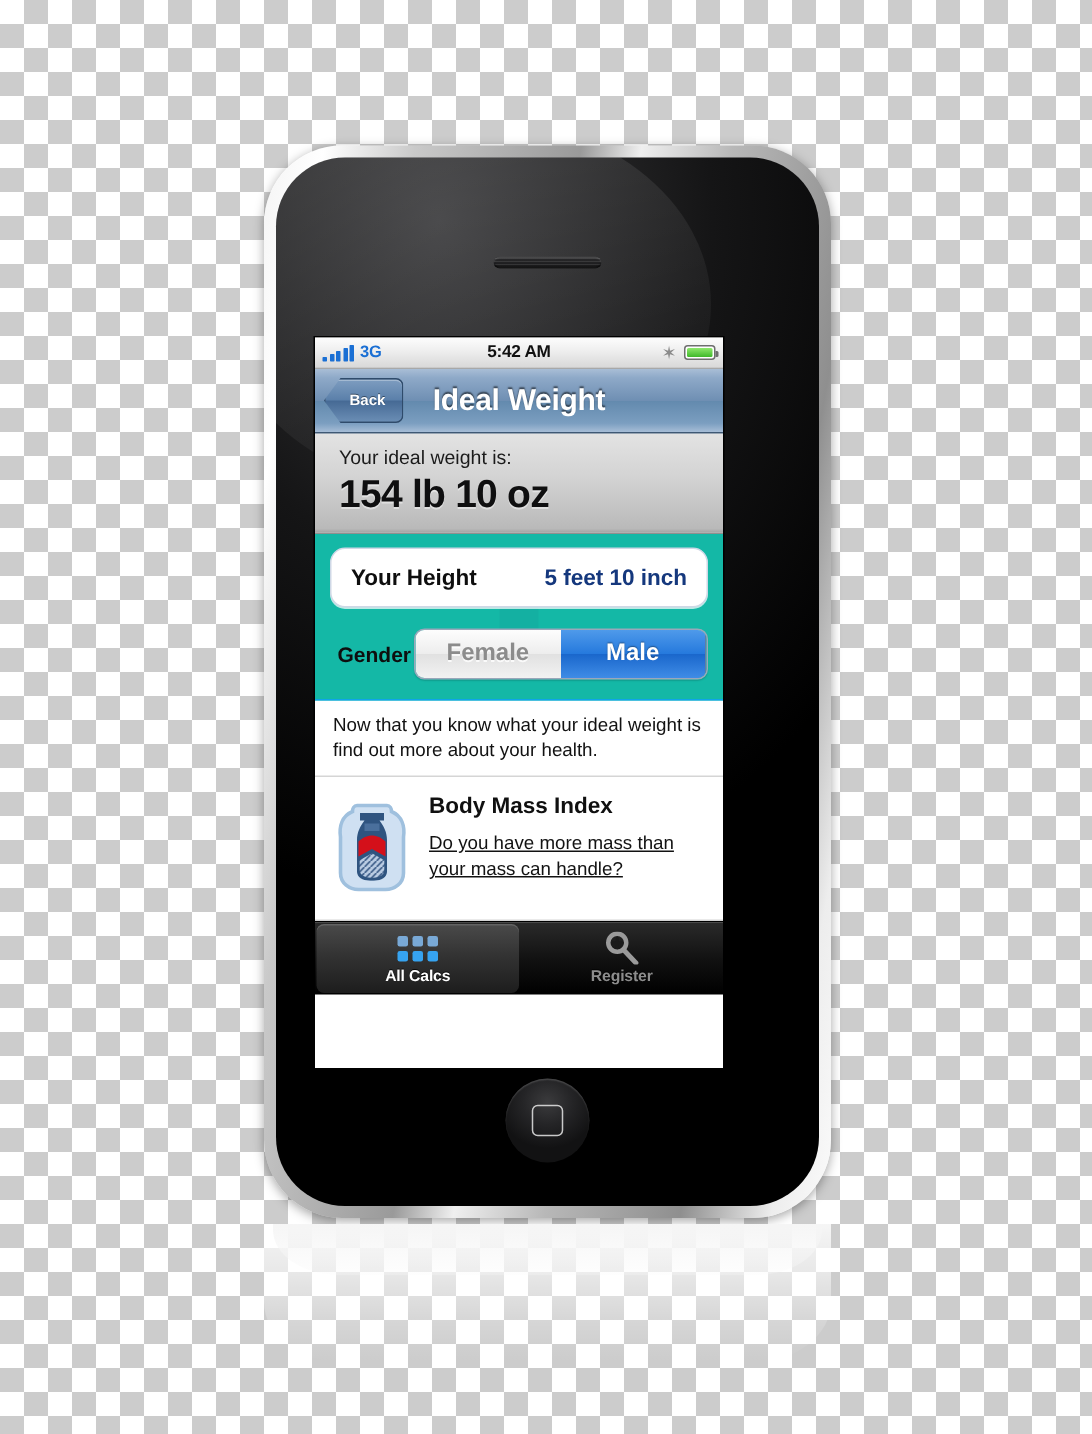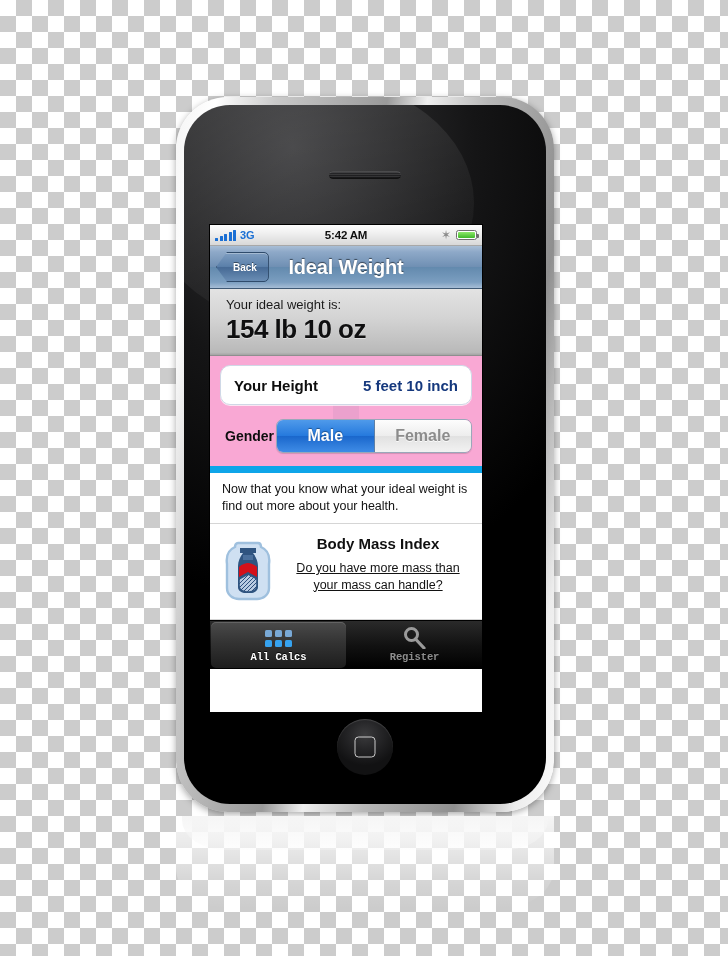--- a/index.html
+++ b/index.html
@@ -176,23 +176,23 @@
   }
   .result-label { font-size: 13px; color: #1b1b1b; }
   .result-value {
     font-size: 26px; font-weight: bold; color: #0f0f10;
     letter-spacing: -0.5px; margin-top: 2px;
     text-shadow: 0 1px 0 rgba(255,255,255,0.45);
   }
 
   
   .form-area {
-    background: #f9a8d4;
+    background: #14b8a6;
     padding: 9px 10px 13px;
-    border-bottom: 7px solid #0ea5e9;
+    border-bottom: 1px solid #0ea5e9;
     position: relative;
   }
   .form-area::before {
     content:""; position:absolute; left:50%; top:50%;
     transform: translate(-50%,-46%);
     width: 70px; height: 74px; opacity: 0.06;
     background:
       linear-gradient(#1b3a6b,#1b3a6b) 50% 22%/44px 10px no-repeat,
       linear-gradient(#1b3a6b,#1b3a6b) 50% 60%/26px 40px no-repeat;
     pointer-events: none;
@@ -254,21 +254,20 @@
   }
 
   
   .bmi-cell {
     display: flex;
     padding: 9px 12px 10px;
     gap: 12px;
     background: #fff;
     border-bottom: 1px solid #d5d5d5;
     min-height: 96px;
-    text-align: center;
   }
   .bmi-icon { width: 52px; flex: 0 0 52px; display: flex; align-items: center; justify-content: center; }
   .bmi-text { padding-top: 2px; }
   .bmi-title { font-size: 15px; font-weight: bold; color: #101010; }
   .bmi-desc { margin-top: 8px; font-size: 12.5px; line-height: 1.35; color: #121212; text-decoration: underline; }
 
   .filler { background: #fff; flex: 1; }
 
   
   .tabbar {
@@ -277,21 +276,20 @@
     border-top: 1px solid #000;
     display: flex;
     align-items: stretch;
   }
   .tab {
     flex: 1;
     display: flex; flex-direction: column;
     align-items: center; justify-content: center;
     gap: 2px;
     position: relative;
-    font-family: Liberation Mono, monospace;
   }
   .tab.selected {
     background: linear-gradient(180deg,#4a4a4a 0%,#333333 45%,#1d1d1d 100%);
     border-radius: 5px;
     margin: 1px;
     box-shadow: inset 0 1px 0 rgba(255,255,255,0.14);
   }
   .tab-label {
     font-size: 10.5px; font-weight: bold; letter-spacing: -0.1px;
     color: #8d8d8d;
@@ -367,22 +365,22 @@
 
       <div class="form-area">
         <div class="height-row">
           <span class="height-label">Your Height</span>
           <span class="height-value">5 feet 10 inch</span>
         </div>
 
         <div class="gender-row">
           <span class="gender-label">Gender</span>
           <div class="segmented">
+            <div class="seg off">Female</div>
             <div class="seg on">Male</div>
-            <div class="seg off">Female</div>
           </div>
         </div>
       </div>
 
       <div class="info-text">Now that you know what your ideal weight is find out more about your health.</div>
 
       <div class="bmi-cell">
         <div class="bmi-icon">
           <svg width="50" height="62" viewBox="0 0 50 62" aria-hidden="true">
             <defs>

